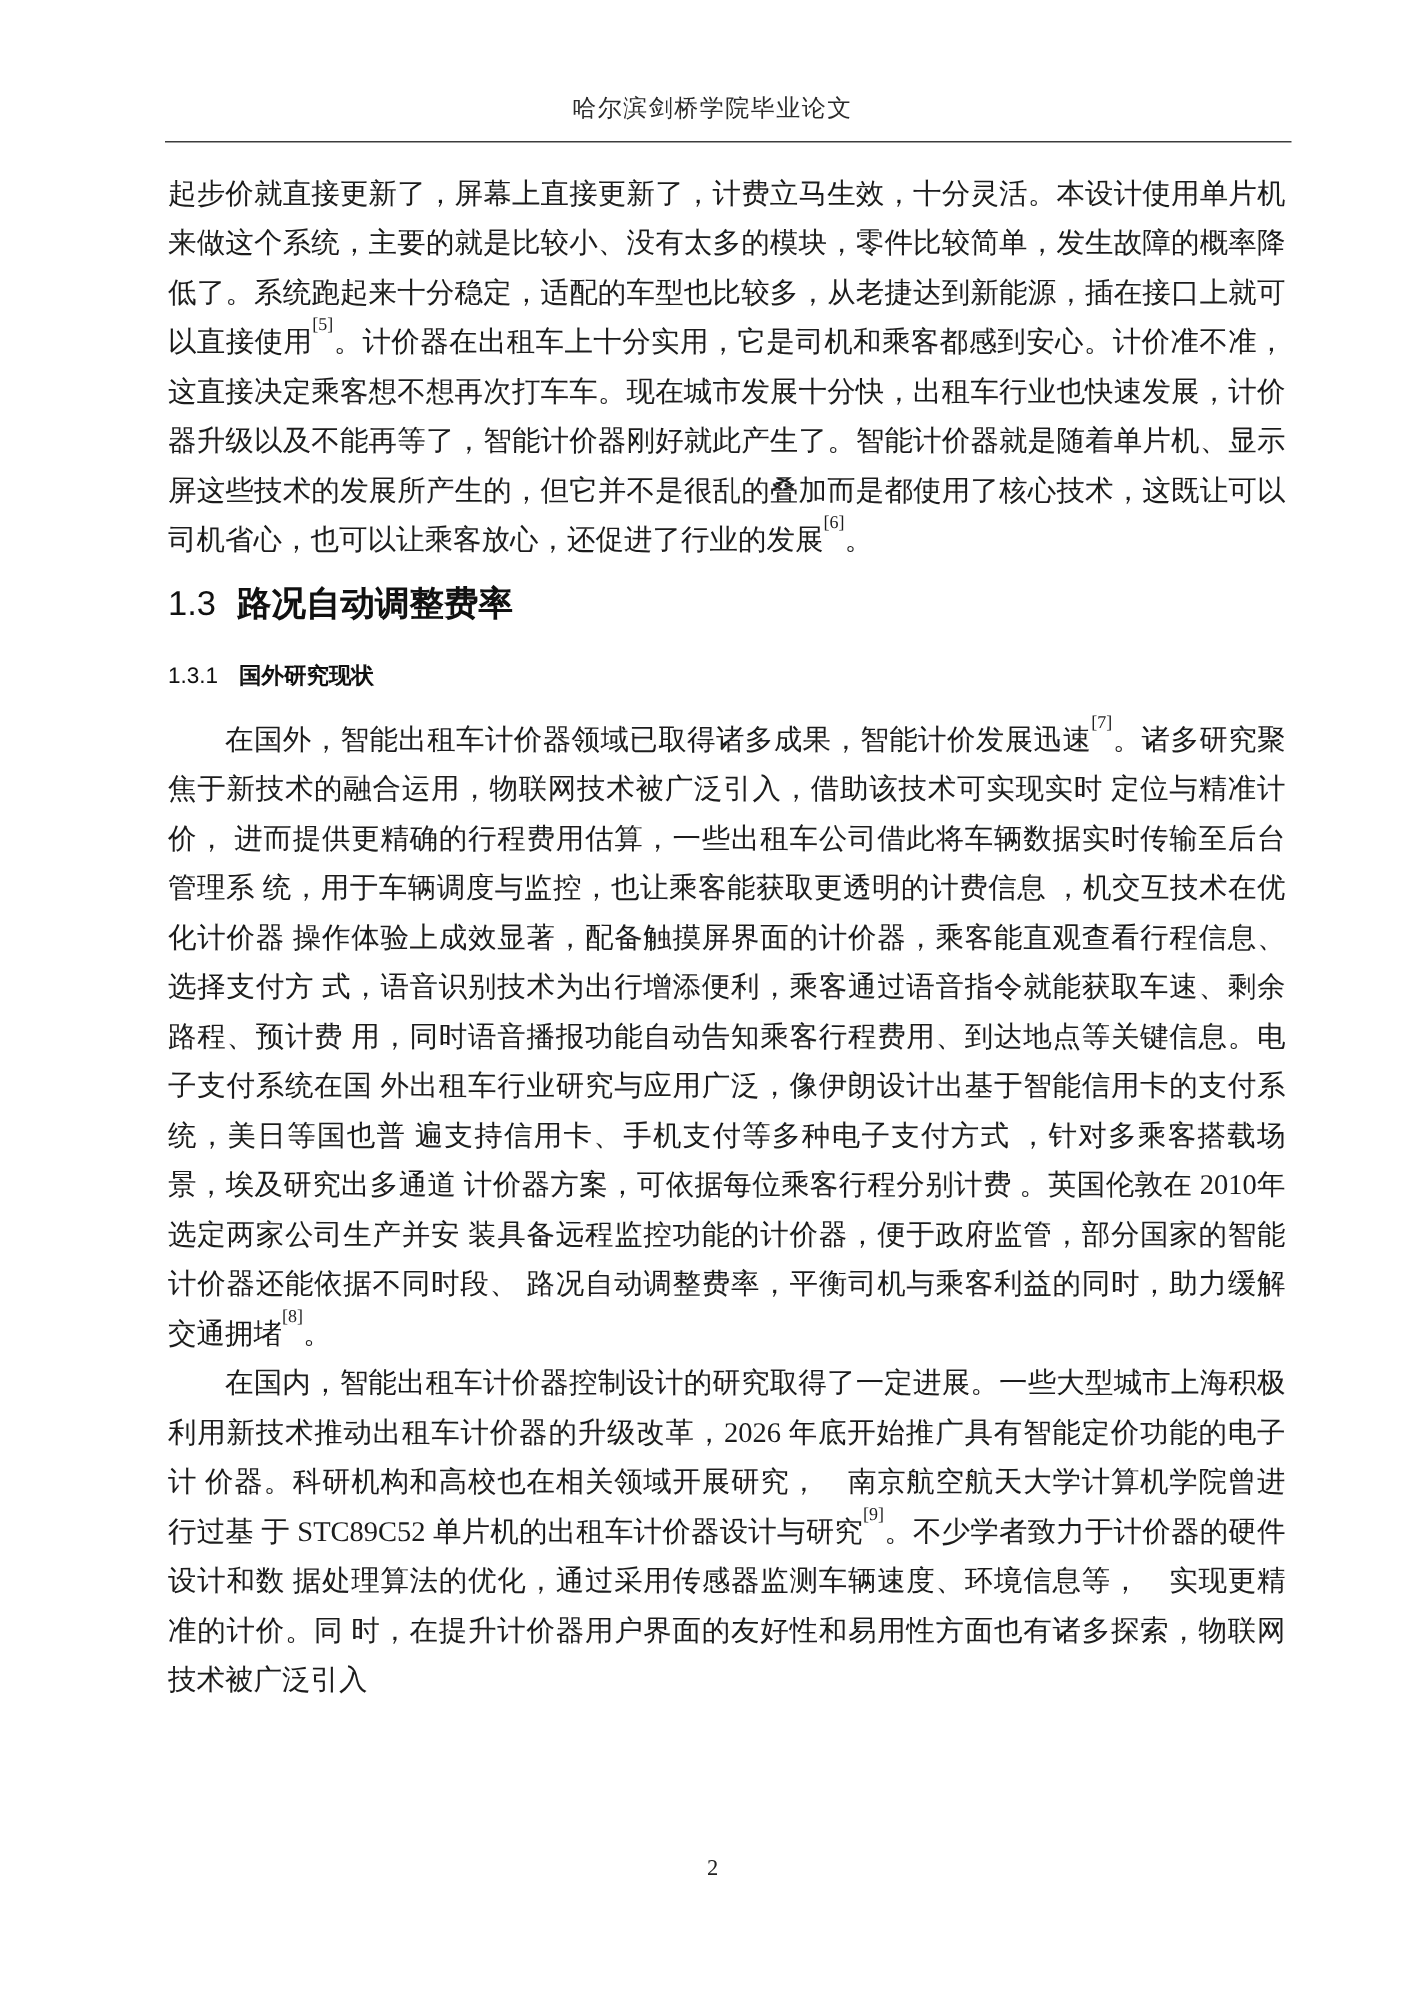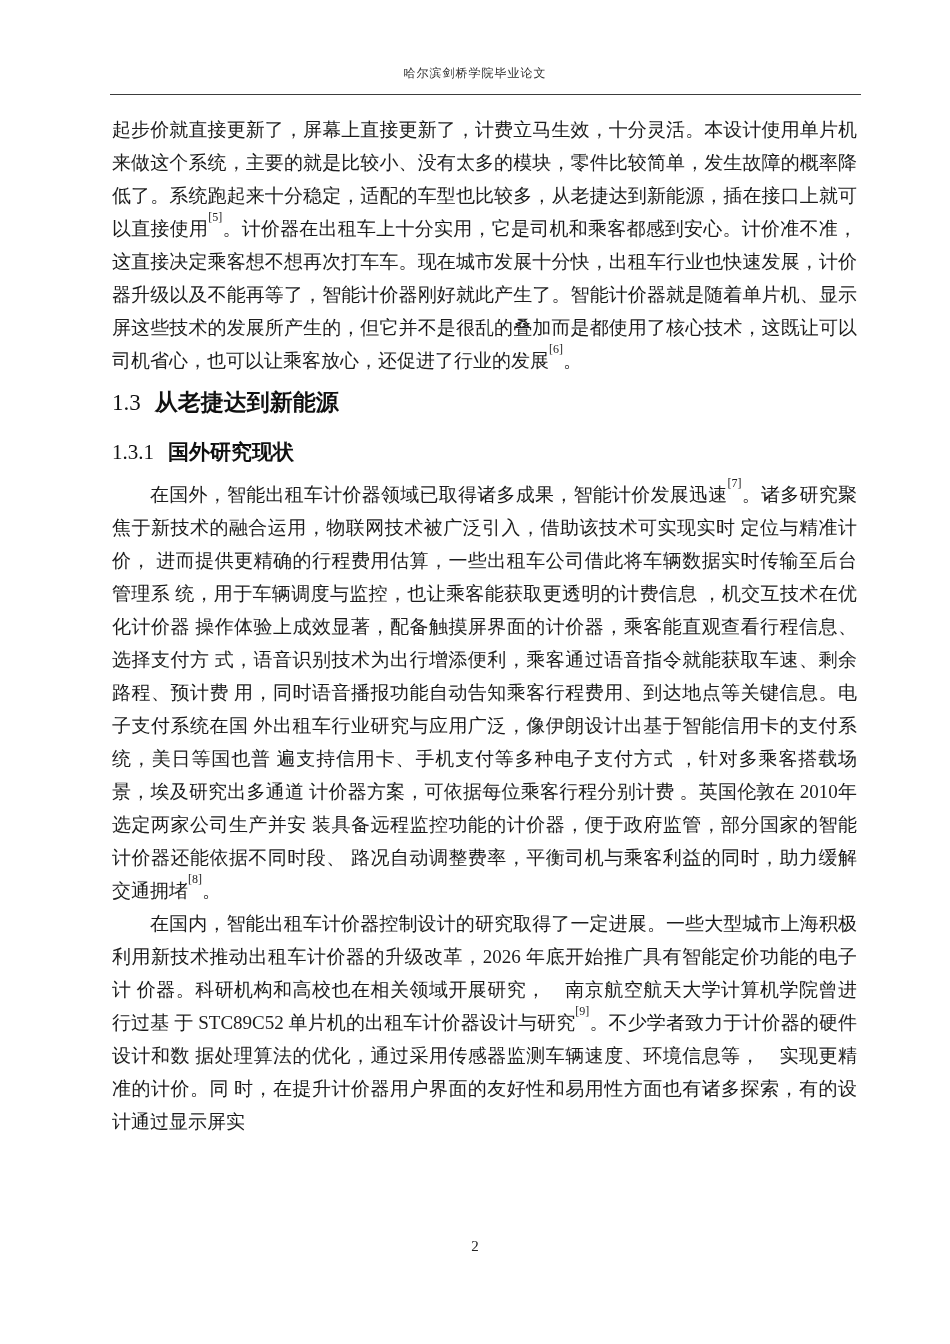--- a/index.html
+++ b/index.html
@@ -7,21 +7,21 @@
   body {
     width: 950px; height: 1344px;
     background: #ffffff;
     font-family: "Liberation Serif", "DejaVu Serif", serif;
     color: #1c1c1c;
     overflow: hidden;
   }
   .page { position: relative; width: 950px; height: 1344px; background: #fff; }
 
   .running-head-wrap { padding-top: 63px; text-align: center; }
-  .running-head { font-size: 12px; line-height: 20px; color: #2b2b2b; letter-spacing: 1px; }
+  .running-head { font-size: 16px; line-height: 20px; color: #2b2b2b; letter-spacing: 1px; }
   .header-rule { margin: 11px 0 0 110px; width: 751px; height: 0; border-top: 1px solid #3c3c3c; }
 
   .content {
     margin: 18px 93px 17px 112px;
     width: 745px;
     font-size: 19px;
     line-height: 33px;
     text-align: justify;
     color: #1c1c1c;
   }
@@ -36,23 +36,23 @@
   }
 
   h2.section-heading, h3.subsection-heading {
     font-family: "Liberation Sans", "DejaVu Sans", sans-serif;
     font-weight: 600;
     color: #111111;
     text-align: left;
     text-indent: 0;
   }
   h2.section-heading { font-size: 23px; line-height: 30px; margin: 10px 0 14px; }
-  h3.subsection-heading { font-size: 21px; line-height: 28px; margin: 20px 0 12px; }
+  h3.subsection-heading { font-size: 15px; line-height: 28px; margin: 20px 0 12px; }
   .heading-number {
-    font-family: Liberation Serif, serif;
+    font-family: Liberation Sans, sans-serif;
     font-weight: 500;
     margin-right: 14px;
   }
 
   .page-footer { position: absolute; top: 1237px; left: 0; width: 950px; text-align: center; }
   .page-number { font-size: 15px; color: #222; }
 </style>
 </head>
 <body>
 
@@ -60,28 +60,28 @@
 
   <div class="running-head-wrap">
     <span class="running-head">哈尔滨剑桥学院毕业论文</span>
   </div>
   <div class="header-rule"></div>
 
   <div class="content">
 
     <p class="para"><span>起步价就直接更新了，屏幕上直接更新了，计费立马生效，十分灵活。本设计使用单片机来做这个系统，主要的就是比较小、没有太多的模块，零件比较简单，发生故障的概率降低了。系统跑起来十分稳定，适配的车型也比较多，从老捷达到新能源，插在接口上就可以直接使用</span><sup class="ref">[5]</sup><span>。计价器在出租车上十分实用，它是司机和乘客都感到安心。计价准不准，这直接决定乘客想不想再次打车车。现在城市发展十分快，出租车行业也快速发展，计价器升级以及不能再等了，智能计价器刚好就此产生了。智能计价器就是随着单片机、显示屏这些技术的发展所产生的，但它并不是很乱的叠加而是都使用了核心技术，这既让可以司机省心，也可以让乘客放心，还促进了行业的发展</span><sup class="ref">[6]</sup><span>。</span></p>
 
-    <h2 class="section-heading"><span class="heading-number">1.3</span><span class="heading-title">从老捷达到新能源</span></h2>
+    <h2 class="section-heading"><span class="heading-number">1.3</span><span class="heading-title">路况自动调整费率</span></h2>
 
     <h3 class="subsection-heading"><span class="heading-number">1.3.1</span><span class="heading-title">国外研究现状</span></h3>
 
     <p class="para indent"><span>在国外，智能出租车计价器领域已取得诸多成果，智能计价发展迅速</span><sup class="ref">[7]</sup><span>。诸多研究聚焦于新技术的融合运用，物联网技术被广泛引入，借助该技术可实现实时 定位与精准计价， 进而提供更精确的行程费用估算，一些出租车公司借此将车辆数据实时传输至后台管理系 统，用于车辆调度与监控，也让乘客能获取更透明的计费信息 ，机交互技术在优化计价器 操作体验上成效显著，配备触摸屏界面的计价器，乘客能直观查看行程信息、选择支付方 式，语音识别技术为出行增添便利，乘客通过语音指令就能获取车速、剩余路程、预计费 用，同时语音播报功能自动告知乘客行程费用、到达地点等关键信息。电子支付系统在国 外出租车行业研究与应用广泛，像伊朗设计出基于智能信用卡的支付系统，美日等国也普 遍支持信用卡、手机支付等多种电子支付方式 ，针对多乘客搭载场景，埃及研究出多通道 计价器方案，可依据每位乘客行程分别计费 。英国伦敦在 2010年选定两家公司生产并安 装具备远程监控功能的计价器，便于政府监管，部分国家的智能计价器还能依据不同时段、 路况自动调整费率，平衡司机与乘客利益的同时，助力缓解交通拥堵</span><sup class="ref">[8]</sup><span>。</span></p>
 
 
-    <p class="para indent"><span>在国内，智能出租车计价器控制设计的研究取得了一定进展。一些大型城市上海积极利用新技术推动出租车计价器的升级改革，2026 年底开始推广具有智能定价功能的电子计 价器。科研机构和高校也在相关领域开展研究，　南京航空航天大学计算机学院曾进行过基 于 STC89C52 单片机的出租车计价器设计与研究</span><sup class="ref">[9]</sup><span>。不少学者致力于计价器的硬件设计和数 据处理算法的优化，通过采用传感器监测车辆速度、环境信息等，　实现更精准的计价。同 时，在提升计价器用户界面的友好性和易用性方面也有诸多探索，有的设计通过显示屏实</span></p>
+    <p class="para indent"><span>在国内，智能出租车计价器控制设计的研究取得了一定进展。一些大型城市上海积极利用新技术推动出租车计价器的升级改革，2026 年底开始推广具有智能定价功能的电子计 价器。科研机构和高校也在相关领域开展研究，　南京航空航天大学计算机学院曾进行过基 于 STC89C52 单片机的出租车计价器设计与研究</span><sup class="ref">[9]</sup><span>。不少学者致力于计价器的硬件设计和数 据处理算法的优化，通过采用传感器监测车辆速度、环境信息等，　实现更精准的计价。同 时，在提升计价器用户界面的友好性和易用性方面也有诸多探索，物联网技术被广泛引入</span></p>
 
   </div>
 
   <div class="page-footer">
     <span class="page-number">2</span>
   </div>
 
 </div>
 
 </body></html>

